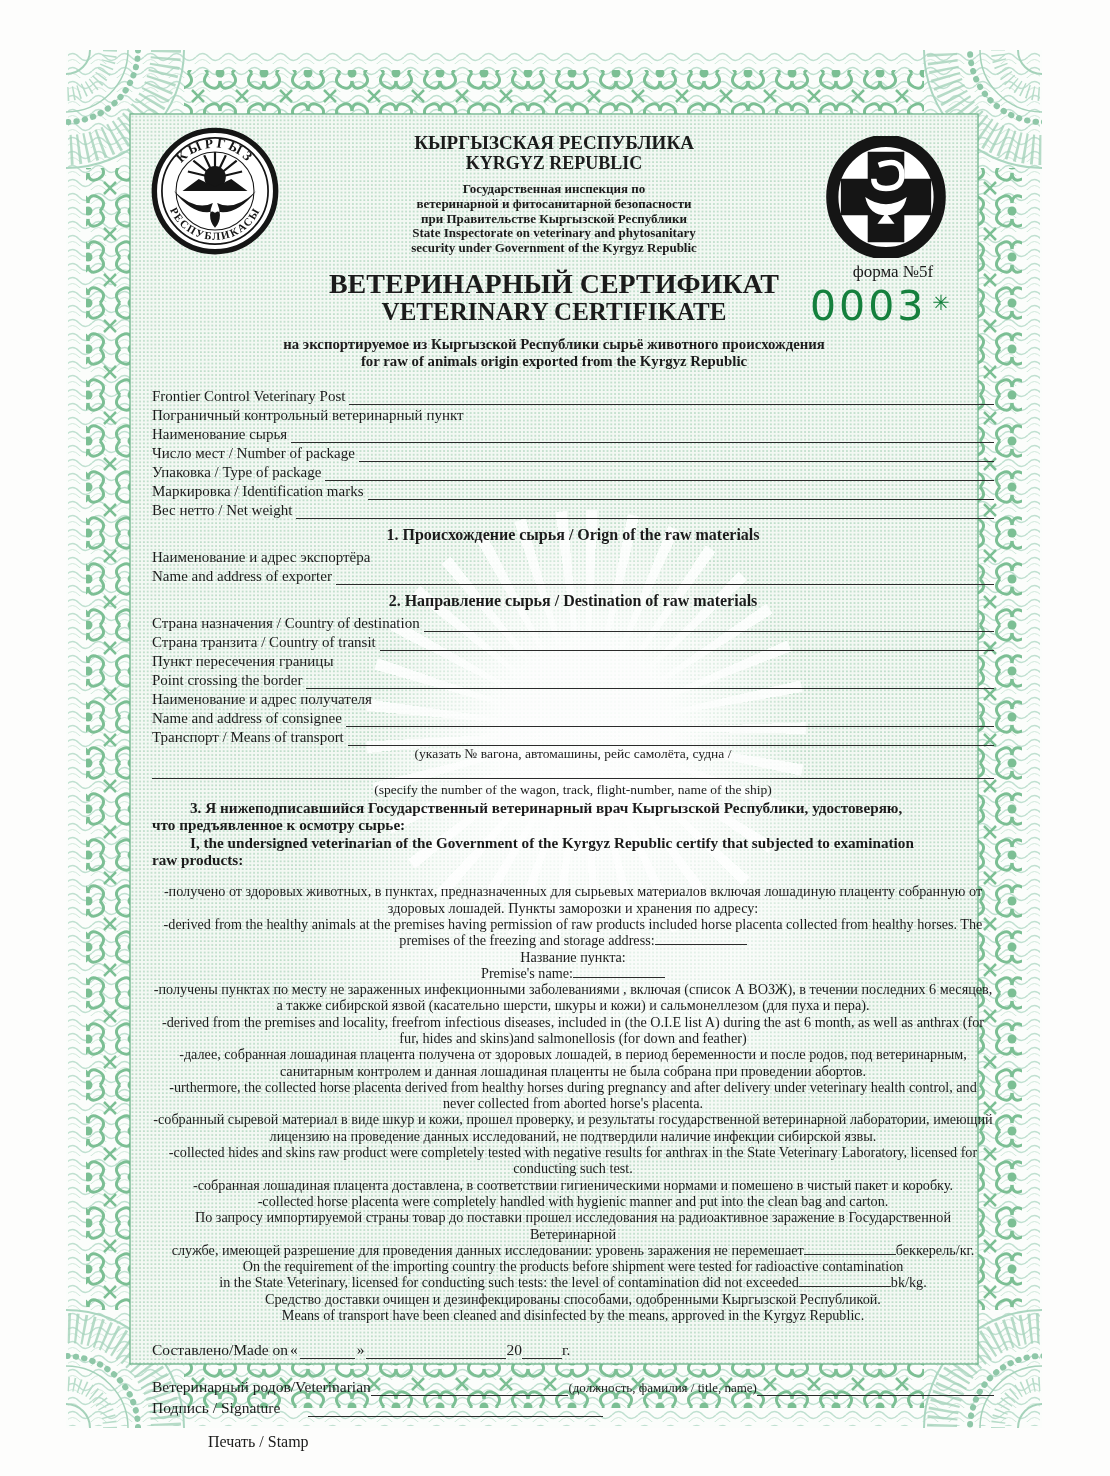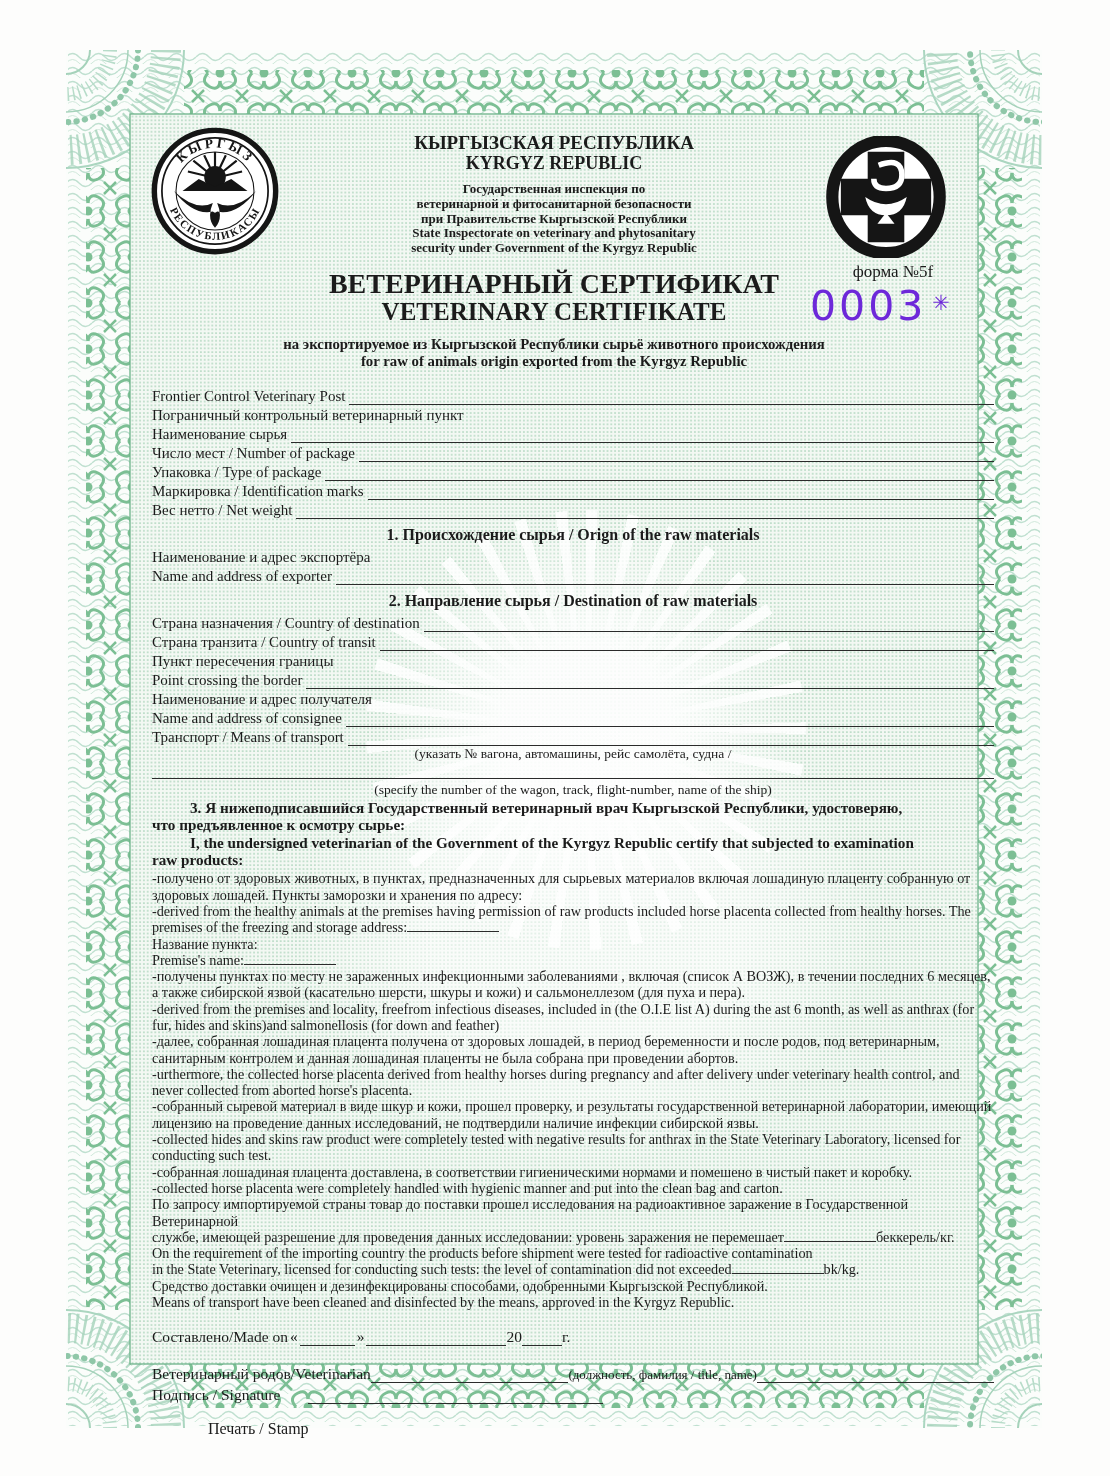--- a/index.html
+++ b/index.html
@@ -11,40 +11,40 @@
   .watermark{left:300px;top:460px;width:440px;height:440px;opacity:.85;
     background:
       radial-gradient(circle at 50% 50%, #ffffff 0 27%, rgba(255,255,255,0) 68%),
       repeating-conic-gradient(rgba(255,255,255,.95) 0deg 3deg, rgba(255,255,255,0) 3deg 11deg);}
   .watermark2{left:240px;top:640px;width:560px;height:470px;opacity:.55;
     background:radial-gradient(ellipse at 50% 50%, #ffffff 0 40%, rgba(255,255,255,0) 75%);}
   .emblem-left{position:absolute;left:84px;top:76px;}
   .emblem-right{position:absolute;left:758px;top:86px;}
   .form-label{position:absolute;left:742px;top:212px;width:170px;text-align:center;font-size:17px;}
   .serial{position:absolute;left:744px;top:232px;font-family:"DejaVu Sans",sans-serif;
-          font-size:41px;letter-spacing:3px;color:#6d28d9;white-space:nowrap;}
+          font-size:41px;letter-spacing:3px;color:#15803d;white-space:nowrap;}
   .serial .star{font-size:21px;vertical-align:10px;letter-spacing:0;margin-left:6px;}
   .hdr{position:absolute;top:82px;left:188px;width:600px;text-align:center;line-height:1.12;}
   .h-country{font-weight:bold;font-size:19px;}
   .h-country-en{font-weight:bold;font-size:18px;margin-bottom:9px;}
   .h-agency{font-weight:bold;font-size:13px;line-height:1.13;}
   .h-title{font-weight:bold;font-size:28px;margin-top:13px;line-height:1.05;}
   .h-title-en{font-weight:bold;font-size:25px;line-height:1.1;}
   .h-sub{font-weight:bold;font-size:14.8px;margin-top:10px;line-height:1.15;}
   .h-sub-en{font-weight:bold;font-size:14.8px;line-height:1.15;}
   .main{position:absolute;left:86px;top:336px;width:842px;}
   .frow{display:flex;align-items:flex-end;height:19px;font-size:15px;white-space:nowrap;}
   .flabel{padding-right:4px;}
   .fline{flex:1;border-bottom:1.2px solid #2b2b2b;height:14px;min-width:30px;}
   .sec-title{text-align:center;font-weight:bold;font-size:16px;margin:7px 0 3px;}
   .note{text-align:center;font-size:13.5px;height:17px;}
   .fullline{border-bottom:1.1px solid #2b2b2b;height:13px;margin:2px 0 3px;}
   .intro{font-weight:bold;font-size:15.2px;line-height:1.14;}
   .indent{text-indent:38px;}
-  .paras{margin-top:2px;}
+  .paras{margin-top:15px;text-align:center;}
   .para{font-size:14.2px;line-height:16.3px;}
   .blank{display:inline-block;width:92px;border-bottom:1.1px solid #2b2b2b;height:12px;}
   .footer{margin-top:12px;font-size:15.5px;}
   .made{display:flex;align-items:flex-end;height:24px;white-space:nowrap;}
   .made .q{margin:0 2px;}
   .w55{width:55px;} .w140{width:140px;} .w40{width:40px;}
   .blank2{display:inline-block;border-bottom:1.1px solid #2b2b2b;height:14px;}
   .vetrow{display:flex;align-items:flex-end;height:21px;margin-top:16px;white-space:nowrap;}
   .vetrow .note-inline{font-size:13px;padding:0 0;}
   .grow1{flex:1;} .grow12{flex:1.2;}

